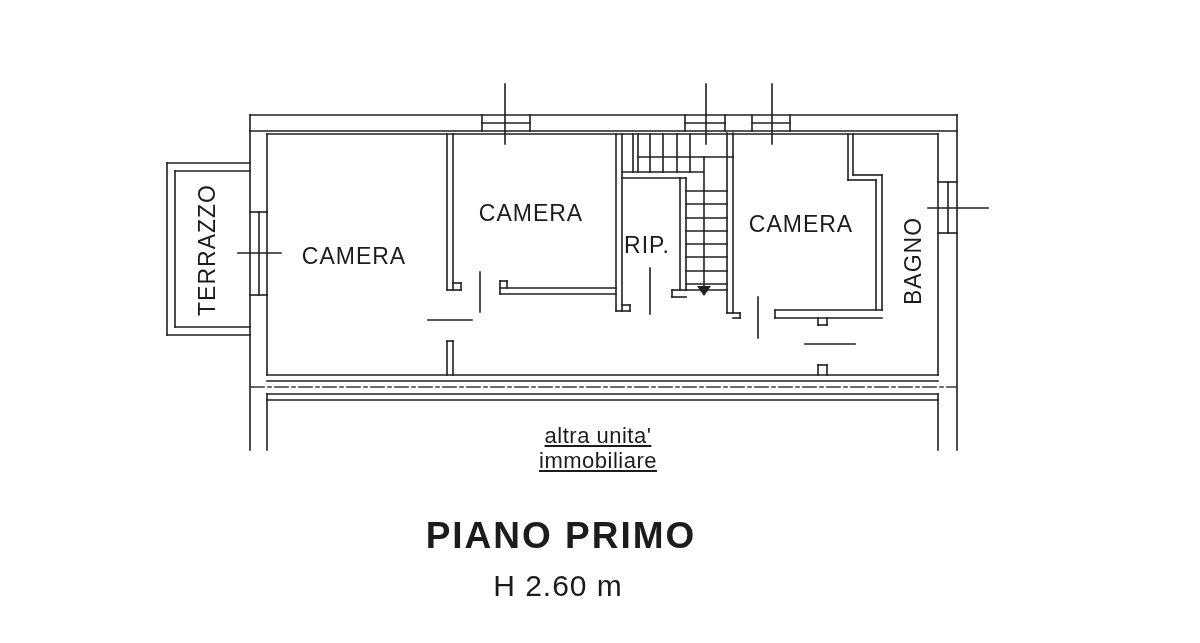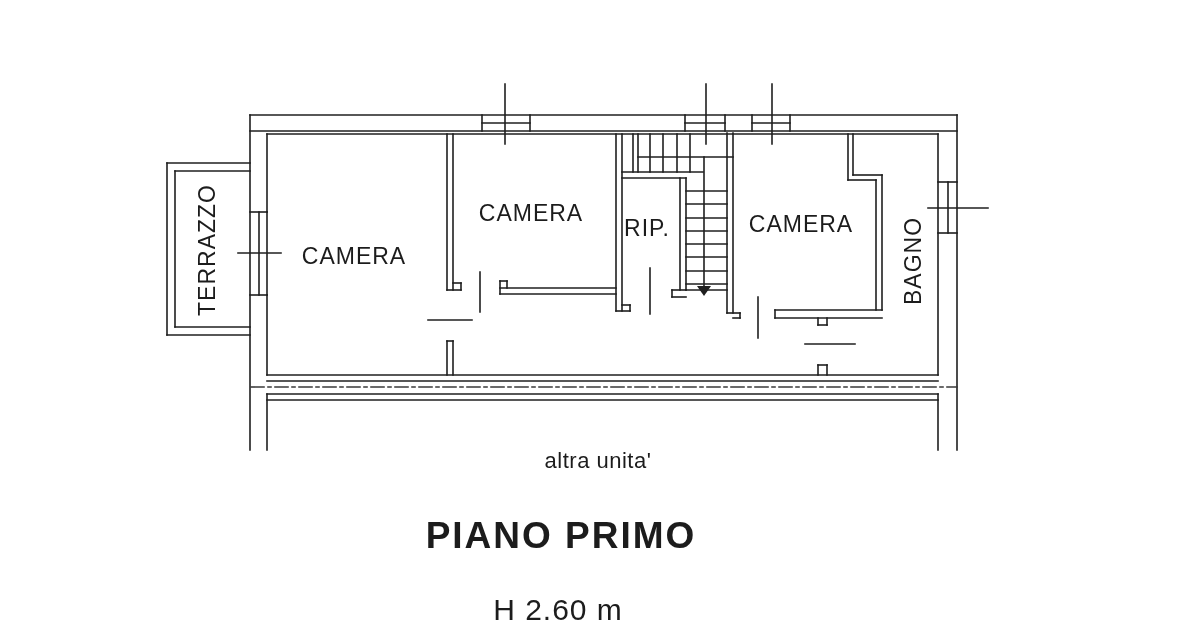--- a/index.html
+++ b/index.html
@@ -209,28 +209,29 @@
       <path d="M805 344 H855"></path>
     </g>
   </svg>
 
   <div class="lbl vert" style="left:207px; top:250px;">TERRAZZO</div>
 
   <div class="lbl" style="left:354px; top:256px;">CAMERA</div>
 
   <div class="lbl" style="left:531px; top:213px;">CAMERA</div>
 
-  <div class="lbl" style="left:647px; top:228px;">RIP.</div>
+  <div class="lbl" style="left:647px; top:245px;">RIP.</div>
 
   <div class="lbl" style="left:801px; top:224px;">CAMERA</div>
 
   <div class="lbl vert" style="left:913px; top:261px;">BAGNO</div>
 
 
-  <div class="lbl small-note" style="left:598px; top:460px;">
+  <div class="lbl small-note" style="left:598px; top:448px;text-decoration:underline;">
     <div>altra unita'</div>
+    <div>immobiliare</div>
   </div>
 
   <div class="lbl title" style="left:561px; top:536px;font-weight:bold;">PIANO PRIMO</div>
 
-  <div class="lbl subtitle" style="left:558px; top:610px;">H 2.60 m</div>
+  <div class="lbl subtitle" style="left:558px; top:586px;">H 2.60 m</div>
 
 </div>
 
 </body></html>

